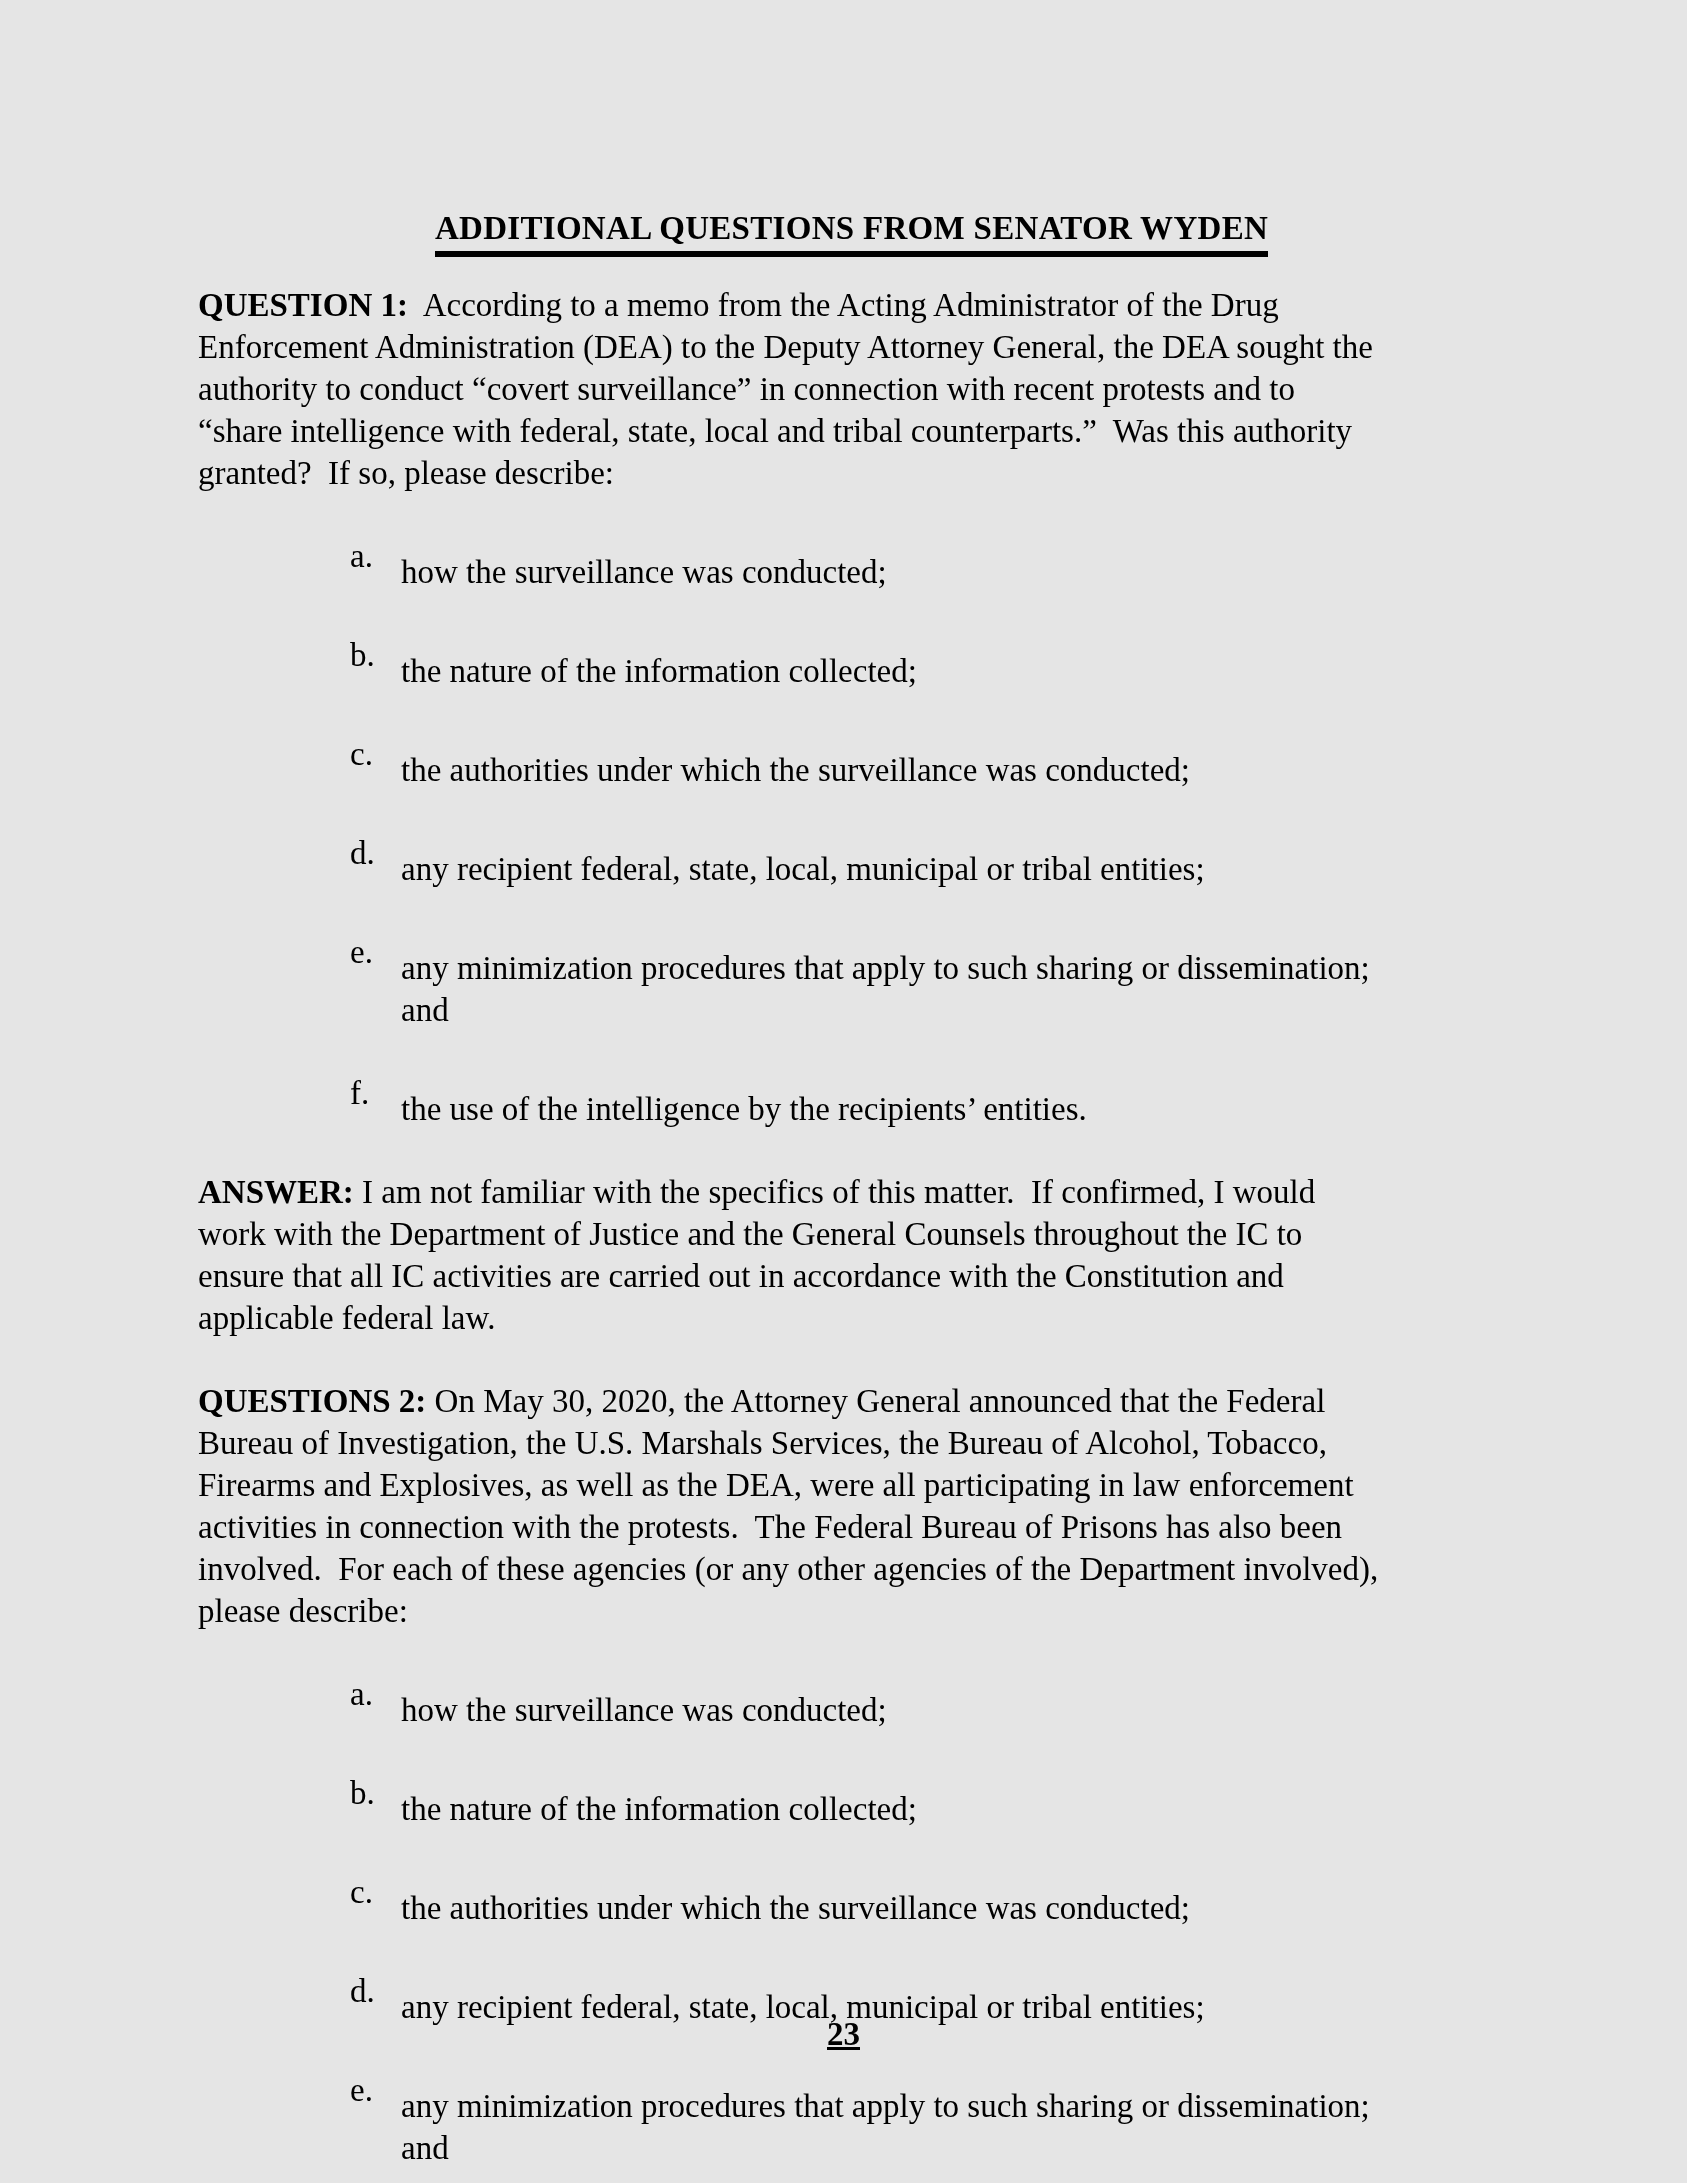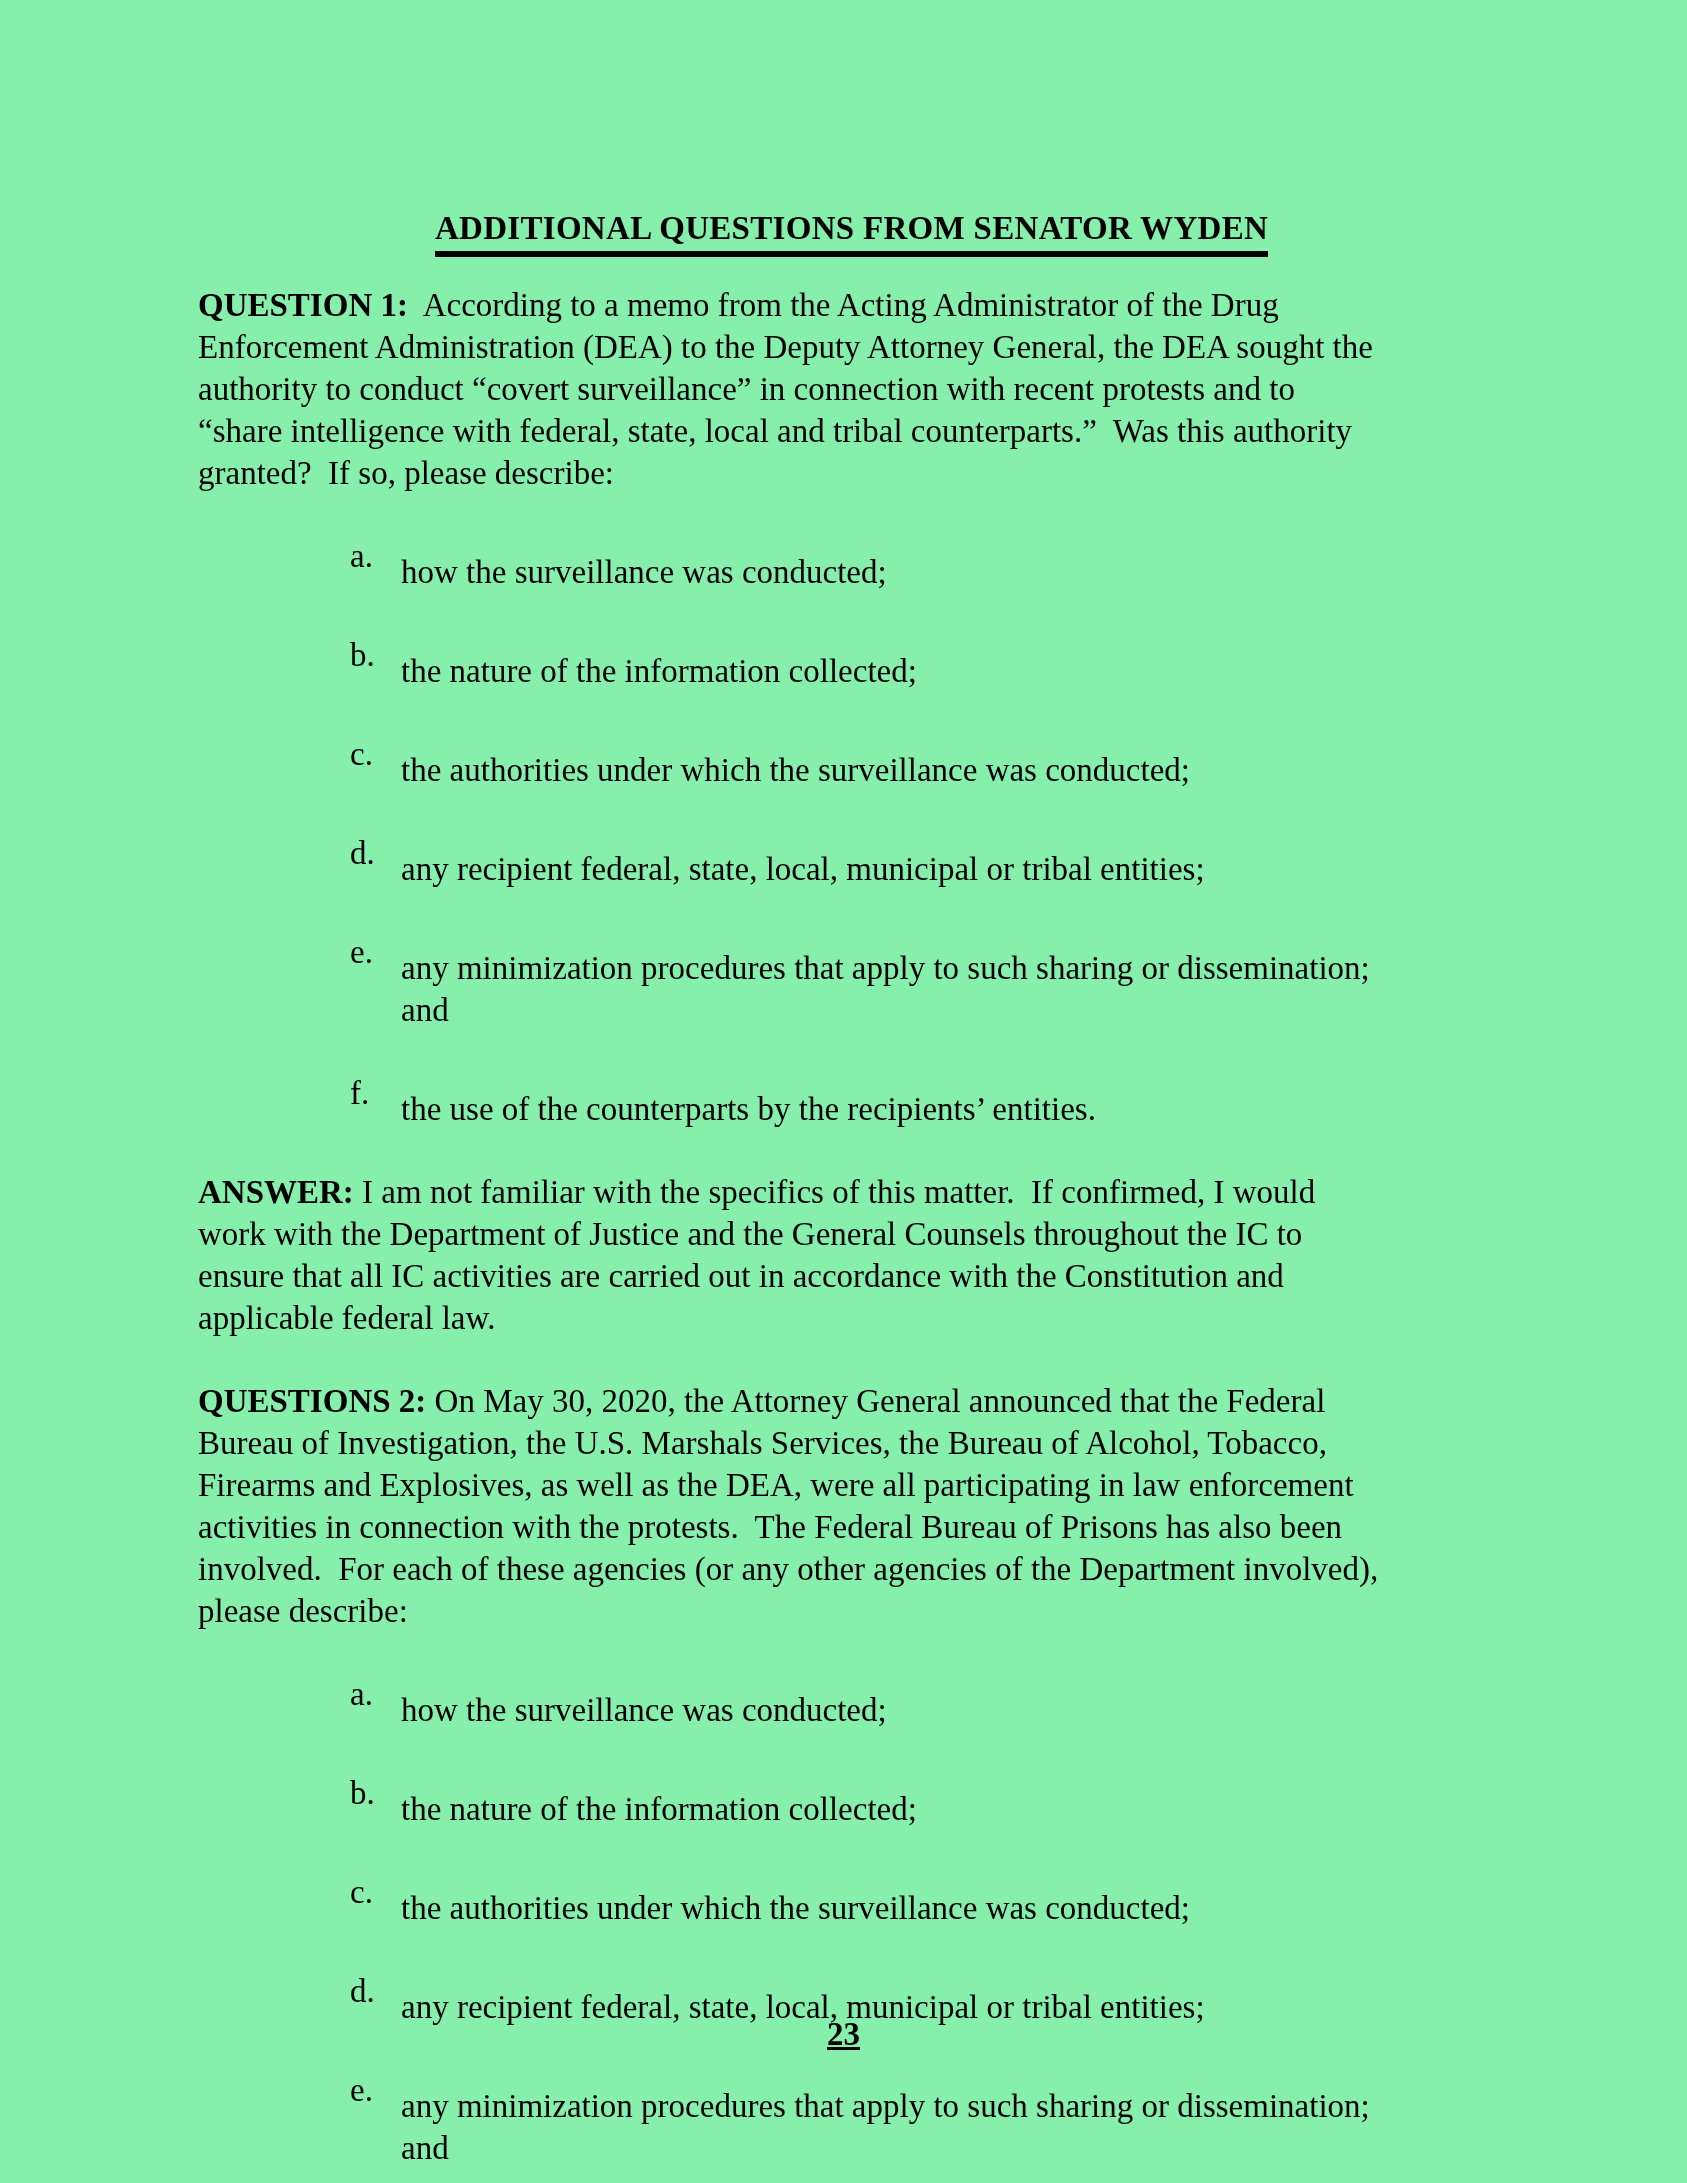--- a/index.html
+++ b/index.html
@@ -4,21 +4,21 @@
 <style>
   html, body {
     margin: 0;
     padding: 0;
     background: #ffffff;
   }
   .page {
     position: relative;
     width: 1687px;
     height: 2183px;
-    background: #86efac;
+    background: #e5e5e5;
     color: #000000;
     font-family: "Liberation Serif", serif;
     font-size: 33px;
     line-height: 42px;
     overflow: hidden;
   }
   .content {
     position: absolute;
     left: 198px;
     top: 207px;
@@ -108,21 +108,21 @@
         <span class="list-marker">d.</span>
         <span class="list-text">any recipient federal, state, local, municipal or tribal entities;</span>
       </div>
       <div class="list-item">
         <span class="list-marker">e.</span>
         <span class="list-text">any minimization procedures that apply to such sharing or dissemination;
 and</span>
       </div>
       <div class="list-item">
         <span class="list-marker">f.</span>
-        <span class="list-text">the use of the counterparts by the recipients’ entities.</span>
+        <span class="list-text">the use of the intelligence by the recipients’ entities.</span>
       </div>
     </div>
 
     <p class="para answer-para"><strong class="lead">ANSWER:</strong><span> I am not familiar with the specifics of this matter.  If confirmed, I would
 work with the Department of Justice and the General Counsels throughout the IC to
 ensure that all IC activities are carried out in accordance with the Constitution and
 applicable federal law.</span></p>
 
     <p class="para q2-para"><strong class="lead">QUESTIONS 2:</strong><span> On May 30, 2020, the Attorney General announced that the Federal
 Bureau of Investigation, the U.S. Marshals Services, the Bureau of Alcohol, Tobacco,

